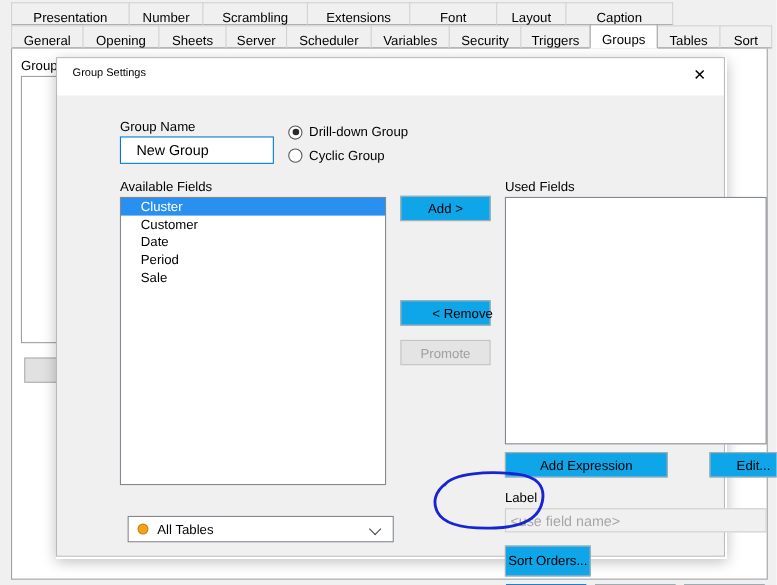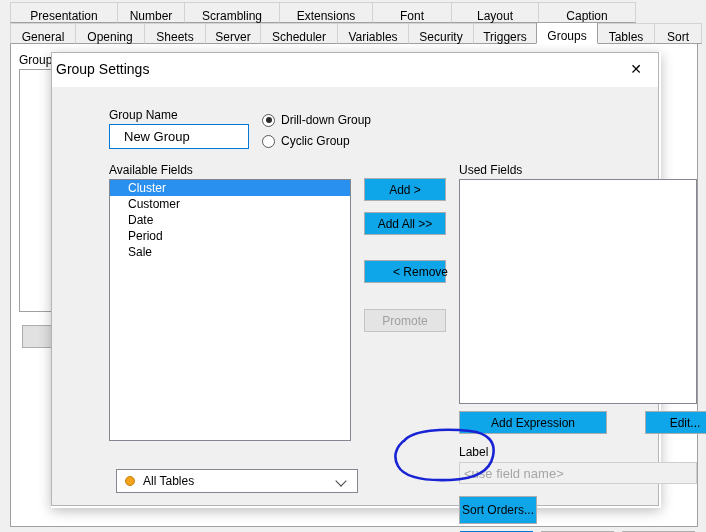--- a/index.html
+++ b/index.html
@@ -116,22 +116,22 @@
   }
   #dialog-titlebar {
     position: absolute;
     left: 0; top: 0;
     width: 606px; height: 34px;
     background: #ffffff;
     box-sizing: border-box;
   }
   #dialog-title {
     position: absolute;
-    left: 4px; top: 8px;
-    font-size: 14px;
+    left: 14px; top: 8px;
+    font-size: 10px;
     color: #000000;
   }
   #dialog-close {
     position: absolute;
     right: 0px; top: 0px;
     width: 44px; height: 30px;
     background: transparent;
     border: none;
     font-size: 14px;
     line-height: 30px;
@@ -302,21 +302,21 @@
 
   <div id="tabpage"></div>
 
   <div id="tabstrip">
     <div class="tabrow row1" id="tabrow1">
         <div class="tab" style="width: 108px;">Presentation</div>
         <div class="tab" style="width: 68px;">Number</div>
         <div class="tab" style="width: 96px;">Scrambling</div>
         <div class="tab" style="width: 94px;">Extensions</div>
         <div class="tab" style="width: 80px;">Font</div>
-        <div class="tab" style="width: 88px;">Layout</div>
+        <div class="tab" style="width: 64px;">Layout</div>
         <div class="tab" style="width: 98px;">Caption</div>
       </div>
     <div class="tabrow row2" id="tabrow2">
         <div class="tab" style="width: 66px;">General</div>
         <div class="tab" style="width: 70px;">Opening</div>
         <div class="tab" style="width: 62px;">Sheets</div>
         <div class="tab" style="width: 56px;">Server</div>
         <div class="tab" style="width: 78px;">Scheduler</div>
         <div class="tab" style="width: 72px;">Variables</div>
         <div class="tab" style="width: 66px;">Security</div>
@@ -358,22 +358,21 @@
     <div class="field-label" style="left:57px; top:76px;">Available Fields</div>
     <div class="listbox" id="available-fields-listbox" style="left:57px; top:92px; width:242px; height:262px;">
         <div class="listitem selected">Cluster</div>
         <div class="listitem">Customer</div>
         <div class="listitem">Date</div>
         <div class="listitem">Period</div>
         <div class="listitem">Sale</div>
       </div>
 
     <button class="btn" id="btn-add" style="left:312px; top:91px; width:82px; height:23px;">Add &gt;</button>
-    <button class="btn" id="btn-add-all" style="left:312px; top:125px; width:82px; height:23px;">Add All &gt;&gt;</button>
-    <button class="btn" id="btn-remove" style="left:312px; top:173px; width:82px; height:23px;padding-left:28px;">&lt; Remove</button>
+    <button class="btn" id="btn-remove" style="left:312px; top:186px; width:82px; height:23px;padding-left:28px;">&lt; Remove</button>
     <button class="btn disabled" id="btn-promote" style="left:312px; top:222px; width:82px; height:23px;">Promote</button>
 
     <div class="field-label" style="left:407px; top:76px;">Used Fields</div>
     <div class="listbox" id="used-fields-listbox" style="left:407px; top:92px; width:238px; height:225px;"></div>
 
     <button class="btn" style="left:407px; top:324px; width:148px; height:23px;">Add Expression</button>
     <button class="btn" style="left:565px; top:324px; width:80px; height:23px;margin-left:28px;">Edit...</button>
 
     <div class="field-label" style="left:407px; top:358px;">Label</div>
     <div id="label-readonly" style="left:407px; top:375px; width:238px; height:22px;">&lt;use field name&gt;</div>

